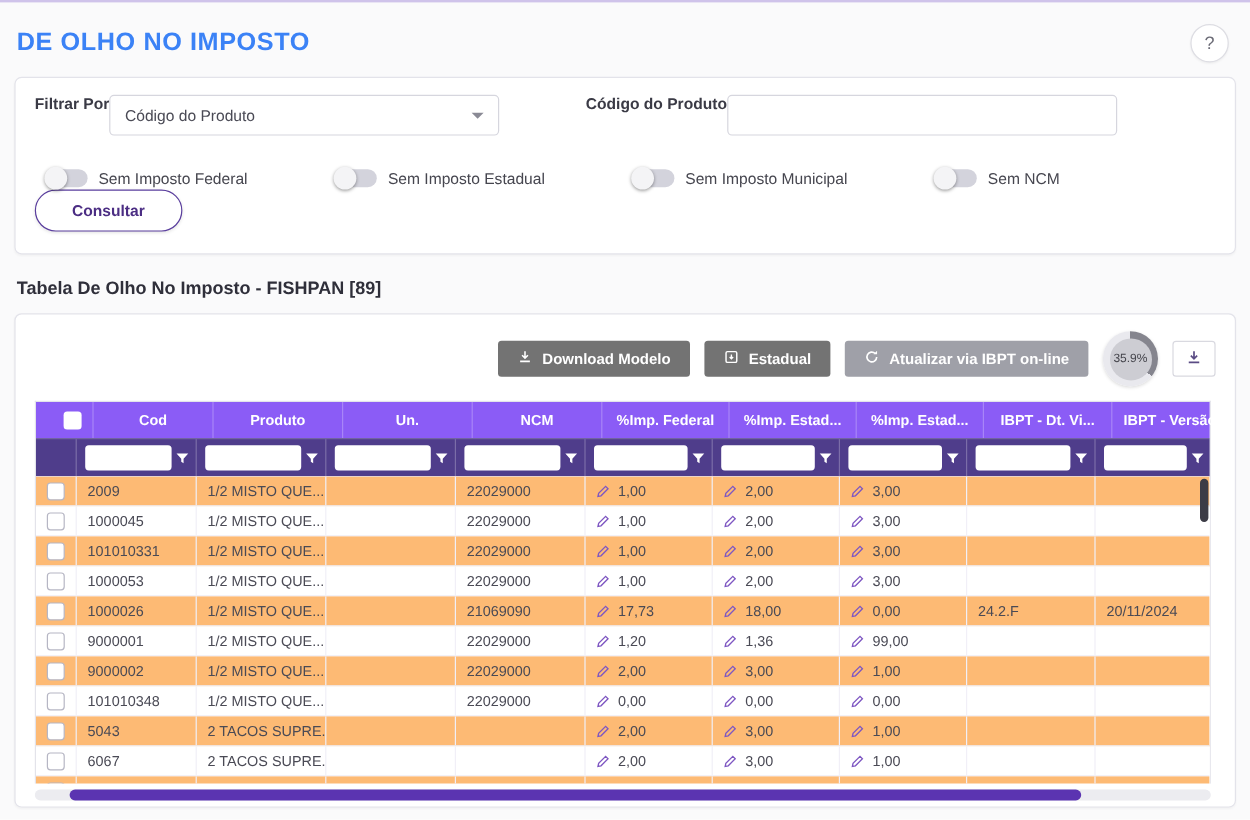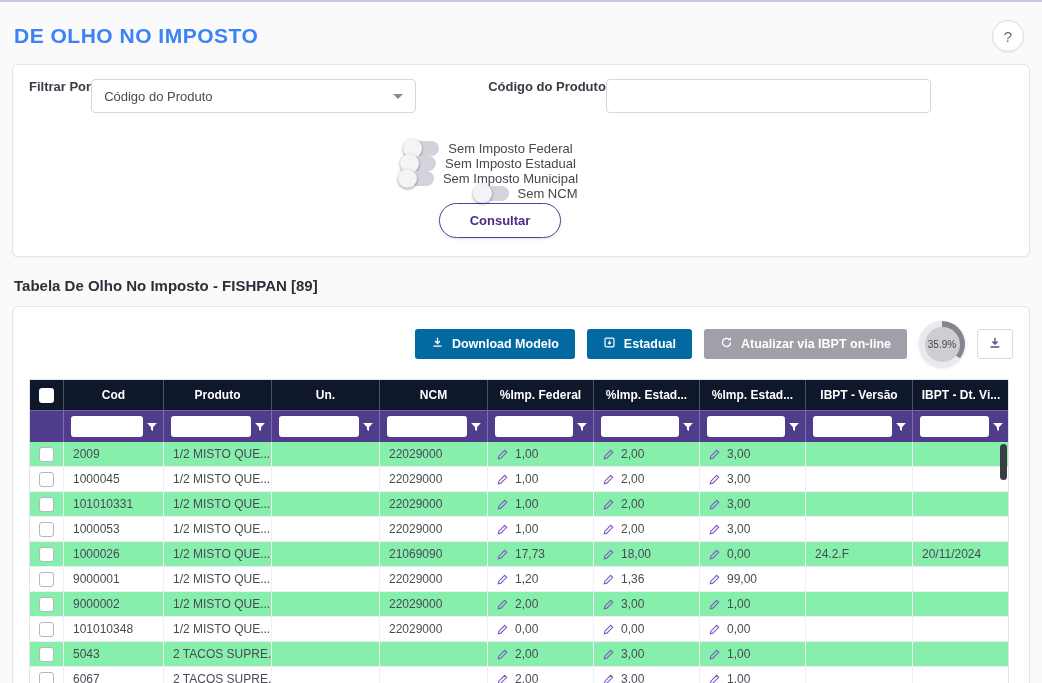--- a/index.html
+++ b/index.html
@@ -45,81 +45,81 @@
 
   .toggle {
     width:34px; height:15px; border-radius:8px; background:#d3d3dc; position:relative; flex:0 0 auto; cursor:pointer;
   }
   .toggle::after {
     content:''; position:absolute; width:19px; height:19px; border-radius:50%;
     background:#f4f4f6; top:-2px; left:-2px; box-shadow:0 1px 3px rgba(0,0,0,.4);
   }
   .toggle-label { font-size:13px; color:#46464f; }
 
-  .filter-row2 { display:flex; align-items:center; margin-top:28px; padding-left:10px;flex-direction:column; }
+  .filter-row2 { display:flex; margin-top:28px; padding-left:10px; }
   .toggle-item { display:flex; align-items:center; gap:9px; margin-right:74px; }
   .toggle-item:last-child { margin-right:0; }
 
-  .consultar-row { display:flex; justify-content:center; margin-top:2px; padding-right:42px; }
+  .consultar-row { display:flex; justify-content:flex-start; margin-top:2px; padding-right:42px; }
   .consultar-btn {
     background:#fff; border:1px solid #5b3f9e; color:#4b2d83; font-weight:bold; font-size:13px;
     padding:9px 30px; border-radius:18px; cursor:pointer; box-shadow:0 1px 3px rgba(0,0,0,.12);
     font-family:"Liberation Sans", sans-serif;
   }
 
   
   .section-title { font-size:15px; font-weight:bold; color:#2f2f3a; margin:0 2px 12px; }
 
   
   .table-card { padding:12px 16px 0; height:412px; overflow:hidden; }
   .toolbar { display:flex; justify-content:flex-end; align-items:center; gap:12px; padding:2px 0 12px; }
   .tb-btn {
     height:30px; display:flex; align-items:center; gap:8px; padding:0 16px;
     border:none; border-radius:3px; color:#fff; font-size:12.5px; font-weight:bold;
     cursor:pointer; font-family:"Liberation Sans", sans-serif;
   }
-  .tb-btn.plum { background:#0369a1; }
+  .tb-btn.plum { background:#737373; }
   .tb-btn.gray { background:#9fa0a8; cursor:default; }
   .icon-btn {
     width:36px; height:30px; background:#fff; border:1px solid #d9d9e0; border-radius:3px;
     display:flex; align-items:center; justify-content:center; cursor:pointer;
   }
   .progress-ring {
     width:46px; height:46px; border-radius:50%;
     display:flex; align-items:center; justify-content:center; flex:0 0 auto;
     background:conic-gradient(#85858e 0 36%, #e9e9ee 36% 100%);
     box-shadow:0 1px 3px rgba(0,0,0,.15);
   }
   .progress-inner {
     width:35px; height:35px; border-radius:50%; background:#cdcdd3;
     display:flex; align-items:center; justify-content:center;
     font-size:10px; color:#45454c;
   }
 
   
   .dtable { width:980px; border:1px solid #e3e3ea; border-bottom:none; }
   .grid { display:grid; grid-template-columns:34px 100px 108px 108px 108px 106px 106px 106px 107px 97px; }
-  .thead { background:#0f172a; height:30px; }
+  .thead { background:#8b5cf6; height:30px;padding-left:14px; }
   .th {
     color:#fff; font-size:12px; font-weight:bold; display:flex; align-items:center; justify-content:center;
     border-right:1px solid rgba(255,255,255,.25); white-space:nowrap; overflow:hidden; cursor:pointer;
   }
   .th-cb { cursor:default; }
   .cb-white { width:15px; height:15px; background:#fff; border-radius:3px; }
   .tfilter { background:#4f3d8b; height:32px; border-top:1px solid rgba(255,255,255,.2); }
   .fcell { display:flex; align-items:center; border-right:1px solid rgba(255,255,255,.25); padding:0 3px; }
   .fcell input {
     flex:1; min-width:0; height:21px; border:none; border-radius:3px; background:#fff;
     margin:0 3px 0 4px; padding:0 4px; font-size:11px; font-family:"Liberation Sans", sans-serif;
   }
   .funnel { flex:0 0 auto; display:flex; align-items:center; cursor:pointer; padding-right:2px; }
 
   .rows-viewport { position:relative; height:256px; overflow:hidden; background:#fff; }
   .trow { height:25px; border-bottom:1px solid #efeef5; background:#fff; }
-  .trow.alt { background:#86efac; }
+  .trow.alt { background:#fdba74; }
   .td {
     font-size:12px; color:#4a4a55; display:flex; align-items:center; padding-left:9px;
     white-space:nowrap; overflow:hidden; border-right:1px solid #f1eff7;
   }
   .td.cell-cb { justify-content:center; padding-left:0; }
   .cb {
     width:15px; height:15px; border:1px solid #b6b6c4; background:#fff; border-radius:3px; cursor:pointer;
   }
   .pencil { display:flex; align-items:center; margin-right:7px; cursor:pointer; }
   .vthumb { position:absolute; right:1px; top:2px; width:7px; height:36px; background:#3c3c46; border-radius:4px; }
@@ -219,22 +219,22 @@
           <span class="cb-white"></span>
         </div>
 
       <div class="th">Cod</div>
           <div class="th">Produto</div>
           <div class="th">Un.</div>
           <div class="th">NCM</div>
           <div class="th">%Imp. Federal</div>
           <div class="th">%Imp. Estad...</div>
           <div class="th">%Imp. Estad...</div>
+          <div class="th">IBPT - Dt. Vi...</div>
           <div class="th">IBPT - Versão</div>
-          <div class="th">IBPT - Dt. Vi...</div>
         </div>
       <div class="grid tfilter">
         <div class="fcell"></div>
 
       <div class="fcell">
             <input type="text" style="">
             <span class="funnel">
               <svg width="12" height="12" viewBox="0 0 16 16">
                 <path d="M1.5 2.5h13L9.3 8.4v4.9l-2.6-1.5V8.4z" fill="#fff"></path>
               </svg>

